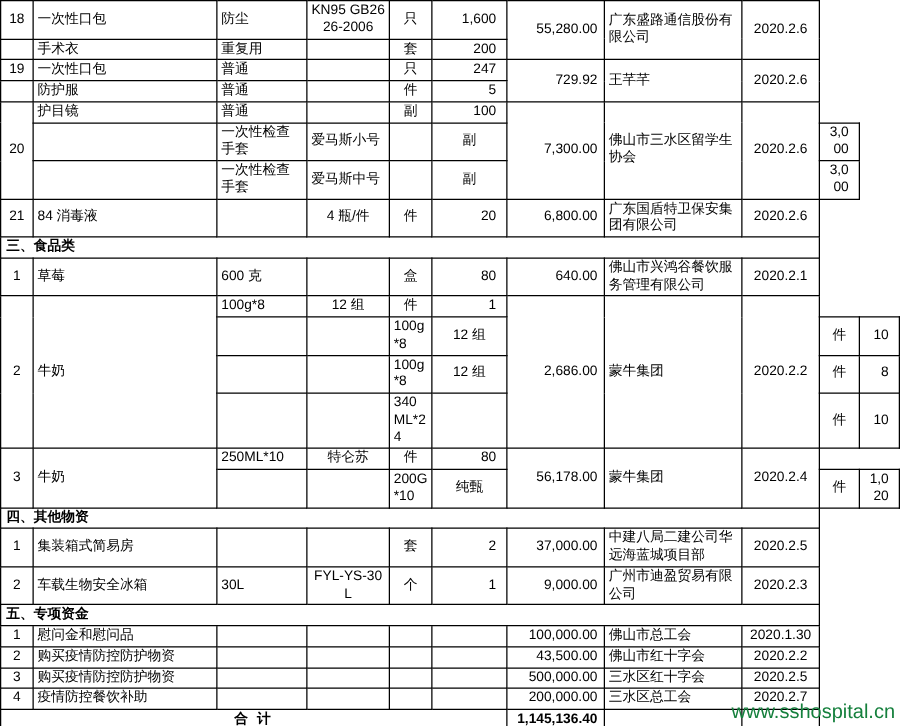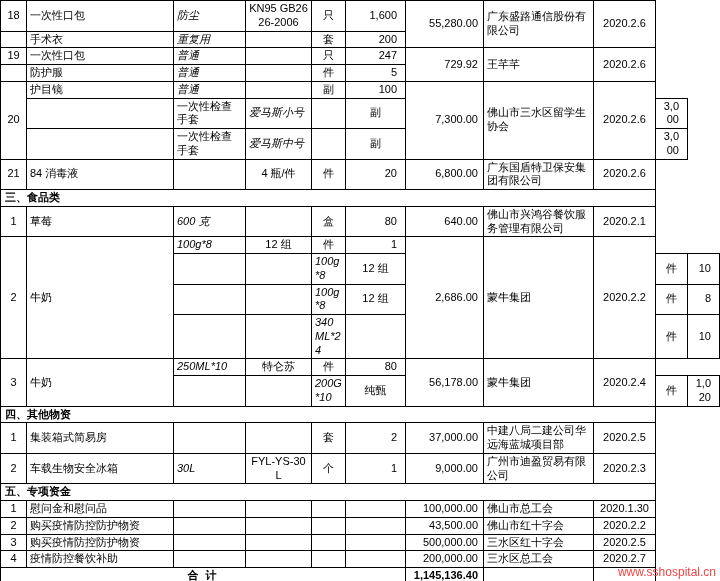--- a/index.html
+++ b/index.html
@@ -21,36 +21,36 @@
     border:1px solid #000;
     padding:1px 3px;
     vertical-align:middle;
     line-height:1.25;
     overflow:hidden;
     white-space:normal;
     word-break:break-all;
   }
   .c-no{width:26px;text-align:center;}
   .c-name{width:147px;text-align:left;}
-  .c-spec{width:72px;text-align:left;font-style:italic;}
+  .c-spec{width:72px;text-align:left;}
   .c-model{width:66px;text-align:center;}
   .c-unit{width:34px;text-align:center;}
   .c-qty{width:60px;text-align:right;padding-right:8px;}
   .c-amt{width:78px;text-align:right;padding-right:5px;}
   .c-org{width:110px;text-align:left;margin-top:40px;}
   .c-date{width:62px;text-align:center;}
   .section{text-align:left;font-weight:bold;padding-left:4px;}
   .total-label{text-align:center;font-weight:bold;letter-spacing:2px;}
   .total-amt{text-align:right;font-weight:bold;padding-right:5px;}
   .watermark{
     position:absolute;
     right:4px;
     bottom:2px;
-    font-size:12px;
-    color:#ef4444;
+    font-size:16px;
+    color:#15803d;
     font-family:"Liberation Sans",sans-serif;
     letter-spacing:0px;
     pointer-events:none;
     margin-left:40px;
   }
 </style>
 </head>
 <body>
 
 <div id="sheet">

